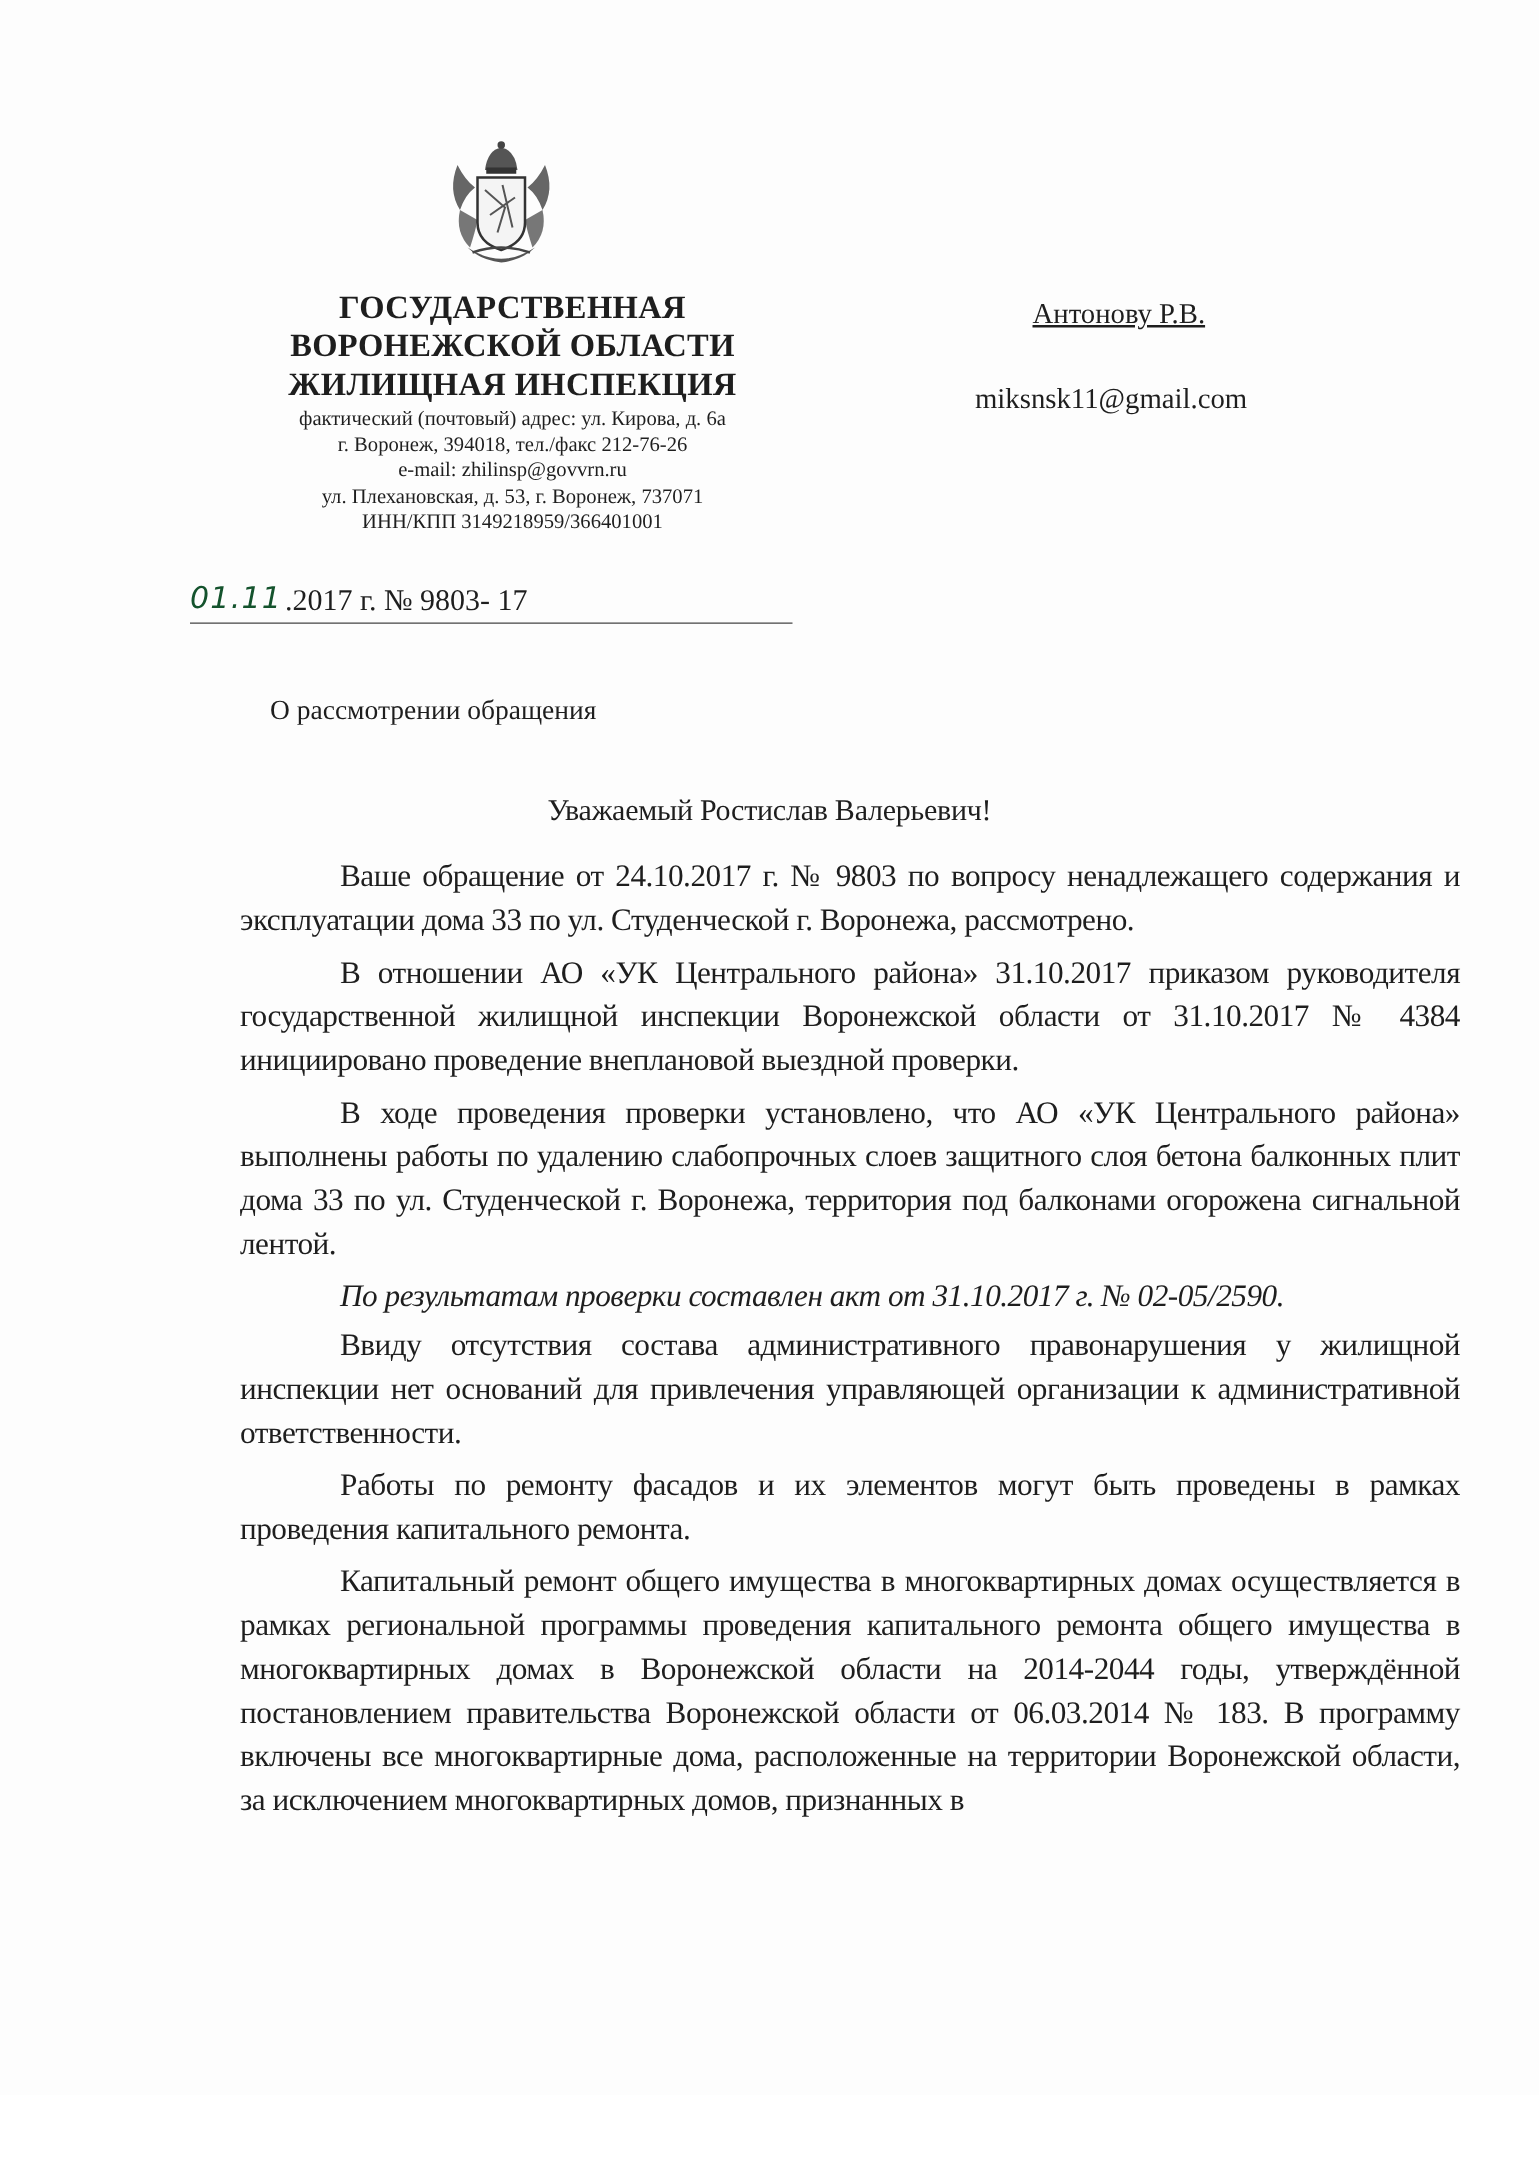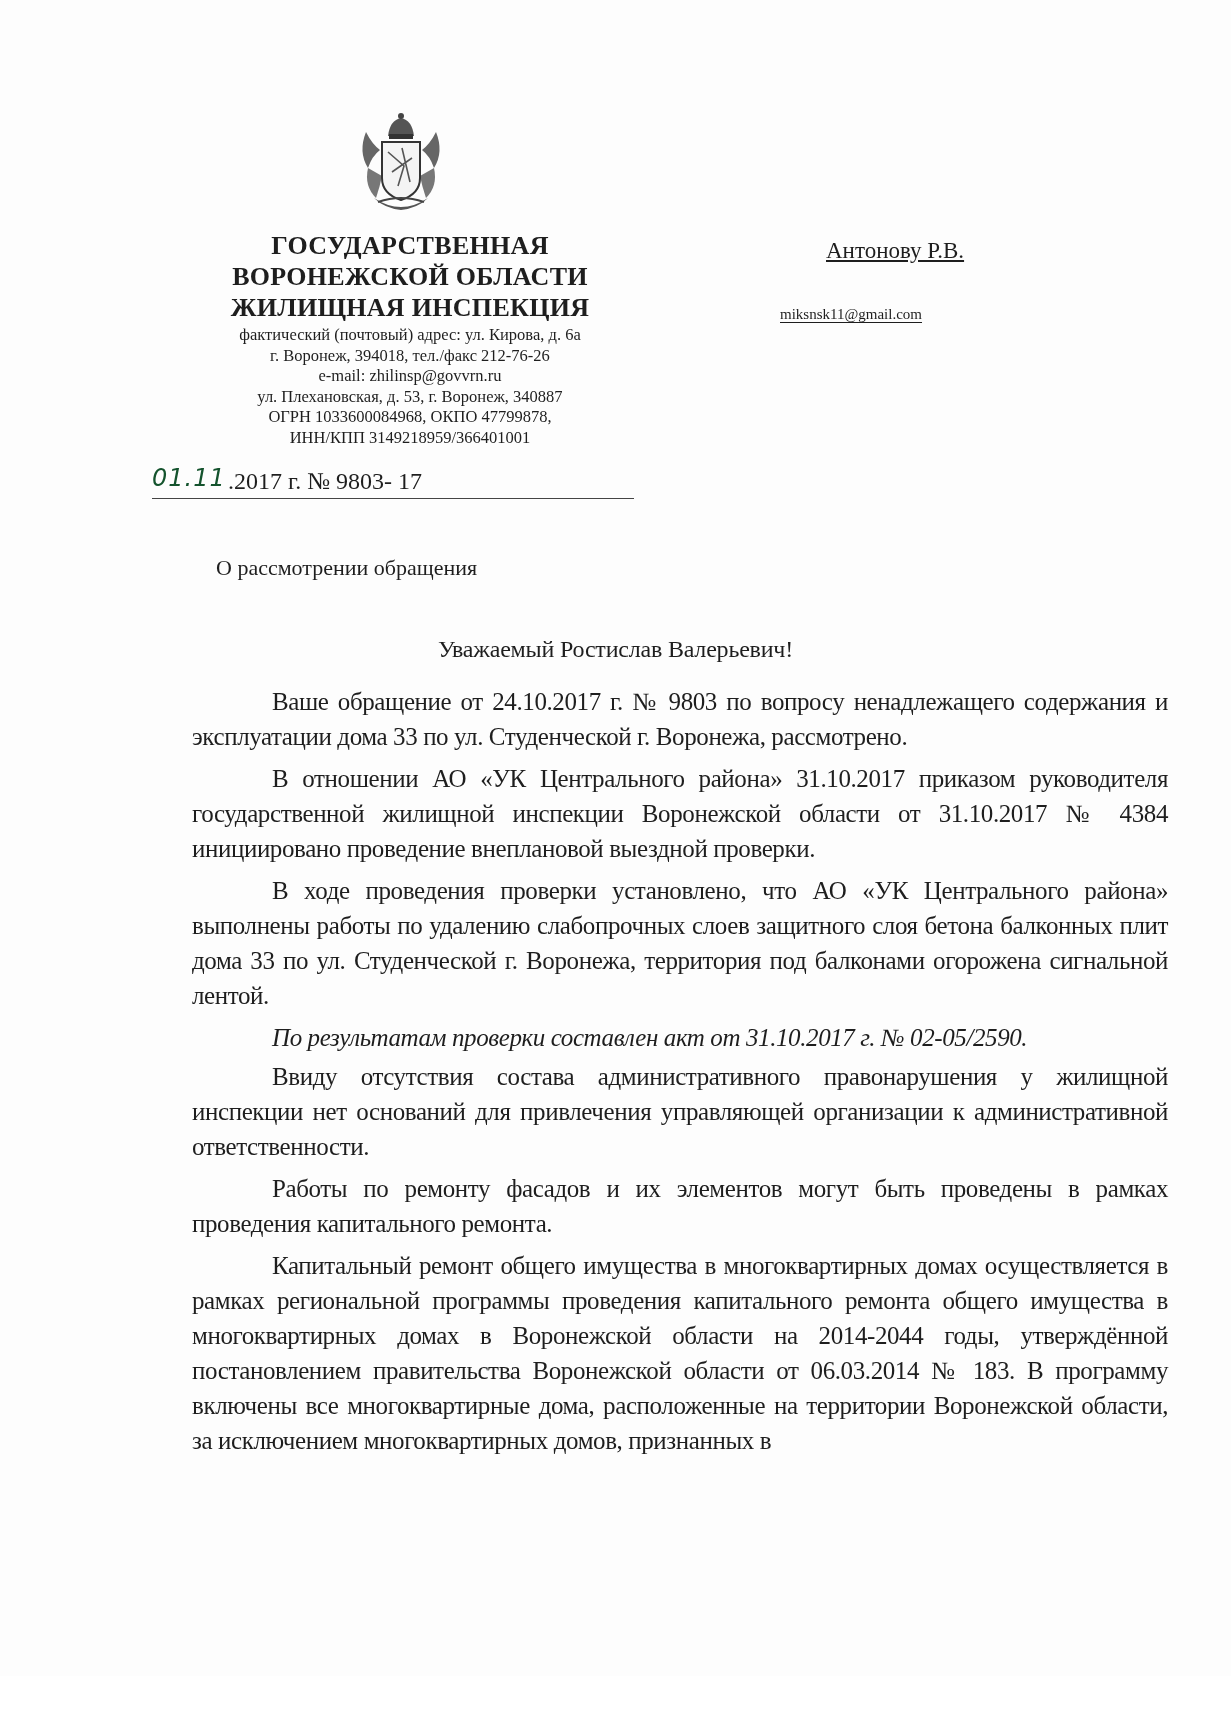--- a/index.html
+++ b/index.html
@@ -23,21 +23,21 @@
   .reg-text { position: absolute; left: 76px; top: 2px; font-size: 24px; white-space: nowrap; }
 
   .ref-line { position: absolute; left: 200px; top: 521px; width: 434px; height: 26px;
               border-bottom: 1.3px solid #444; }
   .ref-text { position: absolute; left: 0; top: 0; font-size: 22px; }
 
   .subject { position: absolute; left: 216px; top: 555px; font-size: 22px; white-space: nowrap; }
 
   
   .addressee { position: absolute; left: 826px; top: 238px; font-size: 23px; white-space: nowrap; text-decoration: underline; }
-  .email { position: absolute; left: 780px; top: 306px; font-size: 15px; text-decoration: underline;
+  .email { position: absolute; left: 780px; top: 306px; font-size: 23px; 
            text-underline-offset: 3px; white-space: nowrap; }
 
   
   .salutation { position: absolute; left: 0; width: 1231px; top: 636px; text-align: center;
                 font-size: 24px; letter-spacing: -0.2px; }
   .body-text { position: absolute; left: 192px; top: 684px; width: 976px; font-size: 25px;
                line-height: 35px; text-align: justify; letter-spacing: -0.4px; }
   .body-text p { margin: 0 0 7px 0; text-indent: 80px; }
   .body-text p.tight { margin-bottom: 4px; font-style: italic; }
 </style>
@@ -70,22 +70,21 @@
   <div class="org-name">
     <div>ГОСУДАРСТВЕННАЯ</div>
     <div>ВОРОНЕЖСКОЙ ОБЛАСТИ</div>
     <div>ЖИЛИЩНАЯ ИНСПЕКЦИЯ</div>
   </div>
 
   <div class="org-info">
     <div>фактический (почтовый) адрес: ул. Кирова, д. 6а</div>
     <div>г. Воронеж, 394018, тел./факс 212-76-26</div>
     <div>e-mail: zhilinsp@govvrn.ru</div>
-    <div>ул. Плехановская, д. 53, г. Воронеж, 340887</div>
-    <div>ОГРН 1033600084968, ОКПО 47799878,</div>
+    <div>ул. Плехановская, д. 53, г. Воронеж, 737071</div>
     <div>ИНН/КПП 3149218959/366401001</div>
   </div>
 
   <div class="reg-line">
     <span class="handwritten">01.11</span>
     <span class="reg-text">.2017 г.  № 9803- 17</span>
   </div>
 
 
   <div class="subject">О рассмотрении обращения</div>

